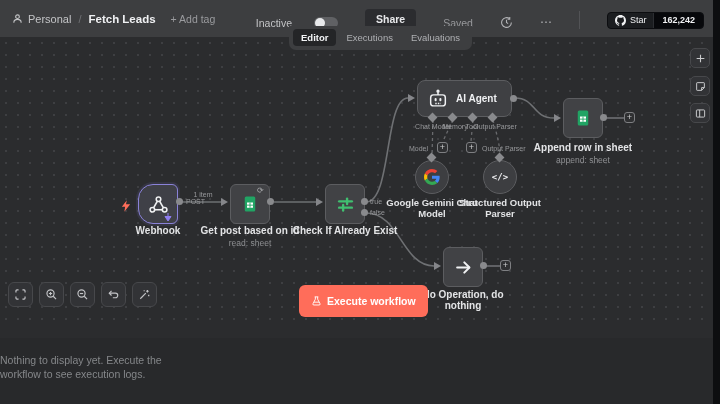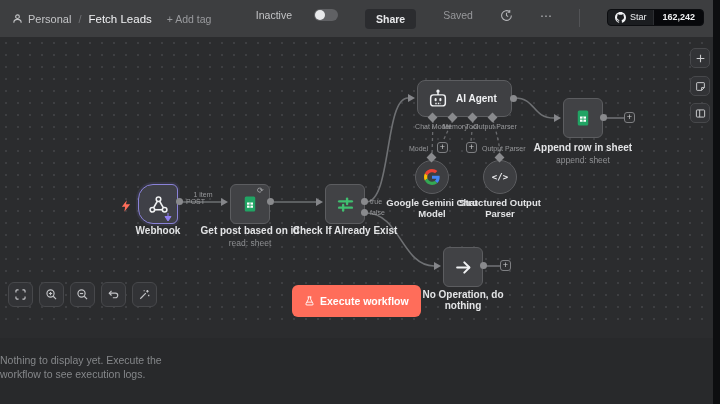--- a/index.html
+++ b/index.html
@@ -6,23 +6,23 @@
   html,body { width:720px; height:404px; background:#1e1f21; }
   body { font-family:"Liberation Sans", sans-serif; -webkit-font-smoothing:antialiased; }
   .app { position:relative; width:720px; height:404px; overflow:hidden; background:#2b2c2e; }
 
   
   .header { position:absolute; left:0; top:0; width:720px; height:37px; background:#3d3e40;
             display:flex; align-items:center; justify-content:space-between; padding:0 16px 0 12px; z-index:6; }
   .h-left { display:flex; align-items:center; gap:7px; }
   .h-left .proj { color:#c3c4c6; font-size:11px; display:flex; align-items:center; gap:5px; }
   .h-left .sep { color:#6f7073; font-size:11px; }
-  .h-left .wf-name { color:#f0f1f3; font-size:11.5px; font-weight:normal; }
+  .h-left .wf-name { color:#f0f1f3; font-size:11.5px; font-weight:bold; }
   .h-left .add-tag { color:#9a9b9e; font-size:10.5px; margin-left:8px; }
-  .h-right { display:flex; align-items:flex-start; gap:27px; }
+  .h-right { display:flex; align-items:flex-end; gap:27px; }
   .status-lbl { color:#c3c4c6; font-size:10.5px; }
   .toggle { width:24px; height:12px; border-radius:7px; background:#606164; position:relative; margin-left:-5px; }
   .toggle .knob { position:absolute; left:1px; top:1px; width:10px; height:10px; border-radius:50%; background:#e8e9eb; }
   .share-btn { background:#2b2c2f; color:#e8e9eb; font-size:10.5px; font-weight:bold; border:none;
                border-radius:4px; padding:4px 11px; }
   .saved { color:#97989b; font-size:10.5px; }
   .icon-btn { color:#b2b3b6; font-size:12px; display:flex; align-items:center; }
   .h-divider { width:1px; height:18px; background:#525356; }
   .gh { display:flex; align-items:center; height:17px; background:#1b1d20; border:1px solid #0c0d10;
         border-radius:4px; overflow:hidden; }
@@ -57,21 +57,21 @@
   .tiny-label { position:absolute; color:#97989b; font-size:7px; z-index:2; white-space:nowrap; }
   .port-dot { position:absolute; width:7px; height:7px; border-radius:50%; background:#898a8d; z-index:3; }
   .diamond { position:absolute; width:7px; height:7px; background:#898a8d; transform:rotate(45deg); z-index:3; }
   .plus-sq { position:absolute; width:11px; height:11px; border:1px solid #7e7f82; border-radius:3px;
              color:#c9cacc; font-size:9px; line-height:9px; text-align:center; background:#2f3032; z-index:3; }
   .code-glyph { font-family:"DejaVu Sans Mono", monospace; color:#f0f1f3; font-size:9px; font-weight:bold; }
   .sync-badge { position:absolute; z-index:4; color:#a9aaad; font-size:8px; line-height:8px; }
   .bolt { position:absolute; z-index:4; }
   .hook-arrow { position:absolute; z-index:4; }
 
-  .exec-btn { position:absolute; left:292px; top:248px; height:25px; background:#ff6d5a; border:none;
+  .exec-btn { position:absolute; left:299px; top:248px; height:25px; background:#ff6d5a; border:none;
               border-radius:6px; color:#fff; font-size:10.5px; font-weight:bold; display:flex;
               align-items:center; gap:5px; padding:16px 12px; z-index:5; font-family:"Liberation Sans",sans-serif; }
 
   .ctrl { position:absolute; width:25px; height:25px; background:#323336; border:1px solid #47484b;
           border-radius:6px; display:flex; align-items:center; justify-content:center; z-index:5; }
   .sidebtn { position:absolute; width:20px; height:20px; background:#323336; border:1px solid #47484b;
              border-radius:5px; display:flex; align-items:center; justify-content:center; color:#c9cacc;
              font-size:12px; z-index:5; }
 
   
@@ -125,20 +125,25 @@
           <svg width="11" height="11" viewBox="0 0 16 16" fill="#f0f1f3">
               <path d="M8 0C3.58 0 0 3.58 0 8c0 3.54 2.29 6.53 5.47 7.59.4.07.55-.17.55-.38 0-.19-.01-.82-.01-1.49-2.01.37-2.53-.49-2.69-.94-.09-.23-.48-.94-.82-1.13-.28-.15-.68-.52-.01-.53.63-.01 1.08.58 1.23.82.72 1.21 1.87.87 2.33.66.07-.52.28-.87.51-1.07-1.78-.2-3.64-.89-3.64-3.95 0-.87.31-1.59.82-2.15-.08-.2-.36-1.02.08-2.12 0 0 .67-.21 2.2.82.64-.18 1.32-.27 2-.27.68 0 1.36.09 2 .27 1.53-1.04 2.2-.82 2.2-.82.44 1.1.16 1.92.08 2.12.51.56.82 1.27.82 2.15 0 3.07-1.87 3.75-3.65 3.95.29.25.54.73.54 1.48 0 1.07-.01 1.93-.01 2.2 0 .21.15.46.55.38A8.01 8.01 0 0 0 16 8c0-4.42-3.58-8-8-8z"></path>
             </svg>
           <span class="gh-star">Star</span>
         </span>
         <span class="gh-count">162,242</span>
       </span>
     </div>
   </div>
 
+  <div class="tabbar">
+    <span class="tab active">Editor</span>
+    <span class="tab">Executions</span>
+    <span class="tab">Evaluations</span>
+  </div>
 
   <div class="canvas">
 
     <svg class="wires">
       <g stroke="#6e7073" stroke-width="1.6" fill="none">
         <path d="M182,165 L221,165"></path>
         <path d="M274,165 L316,165"></path>
         <path d="M366,165 C392,165 384,61 408,61"></path>
         <path d="M366,176 C400,176 402,229 434,229"></path>
         <path d="M515,61 C536,61 532,81 554,81"></path>

